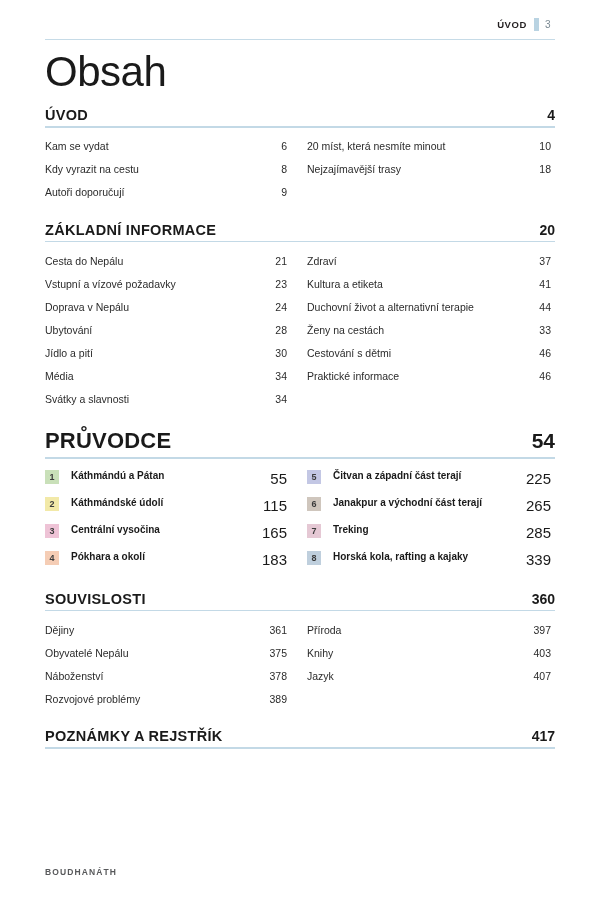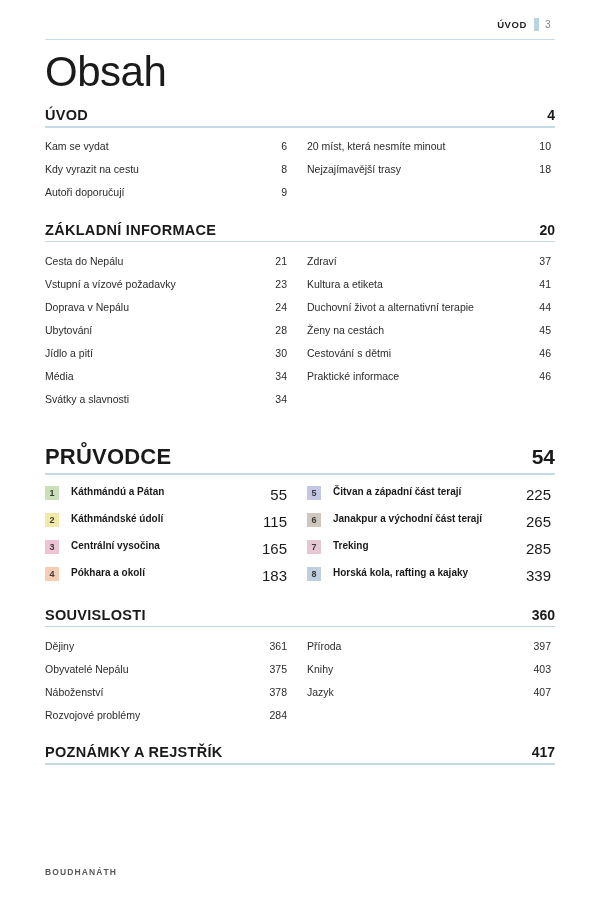--- a/index.html
+++ b/index.html
@@ -89,21 +89,20 @@
     font-weight: bold;
     color: #1a1a1a;
   }
   .sec-rule {
     height: 1.5px;
     background: #c3d9e6;
   }
   .section.big .sec-title {
     font-size: 22px;
     letter-spacing: 0.2px;
-    margin-top: 16px;
   }
   .section.big .sec-page {
     font-size: 21px;
     text-align: center;
   }
 
   
   .entries {
     display: grid;
     grid-template-columns: 200px 42px 20px 200px 44px;
@@ -232,21 +231,21 @@
           <span class="entry-page">41</span>
           <span class="entry-label">Doprava v Nepálu</span>
           <span class="entry-page">24</span>
           <span class="spacer-col"></span>
           <span class="entry-label">Duchovní život a alternativní terapie</span>
           <span class="entry-page">44</span>
           <span class="entry-label">Ubytování</span>
           <span class="entry-page">28</span>
           <span class="spacer-col"></span>
           <span class="entry-label">Ženy na cestách</span>
-          <span class="entry-page">45</span>
+          <span class="entry-page">33</span>
           <span class="entry-label">Jídlo a pití</span>
           <span class="entry-page">30</span>
           <span class="spacer-col"></span>
           <span class="entry-label">Cestování s dětmi</span>
           <span class="entry-page">46</span>
           <span class="entry-label">Média</span>
           <span class="entry-page">34</span>
           <span class="spacer-col"></span>
           <span class="entry-label">Praktické informace</span>
           <span class="entry-page">46</span>
@@ -312,21 +311,21 @@
           <span class="entry-page">375</span>
           <span class="spacer-col"></span>
           <span class="entry-label">Knihy</span>
           <span class="entry-page">403</span>
           <span class="entry-label">Náboženství</span>
           <span class="entry-page">378</span>
           <span class="spacer-col"></span>
           <span class="entry-label">Jazyk</span>
           <span class="entry-page">407</span>
           <span class="entry-label">Rozvojové problémy</span>
-          <span class="entry-page">284</span>
+          <span class="entry-page">389</span>
           <span class="spacer-col"></span>
           <span class="entry-label"></span>
           <span class="entry-page"></span>
         </div>
       </div>
       <div class="gap-after-section"></div>
       <div class="section">
         <div class="sec-head">
           <span class="sec-title">POZNÁMKY A REJSTŘÍK</span>
           <span class="sec-page">417</span>

